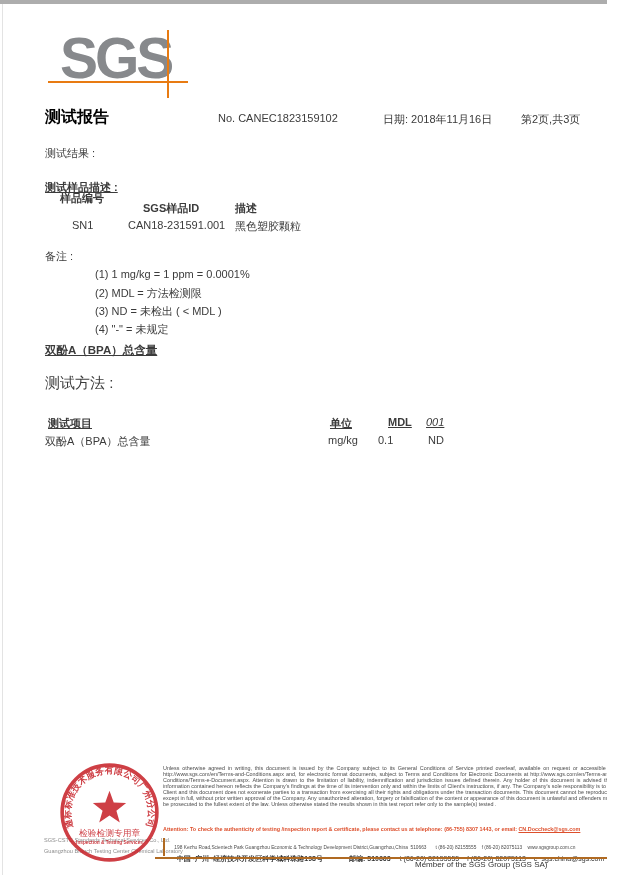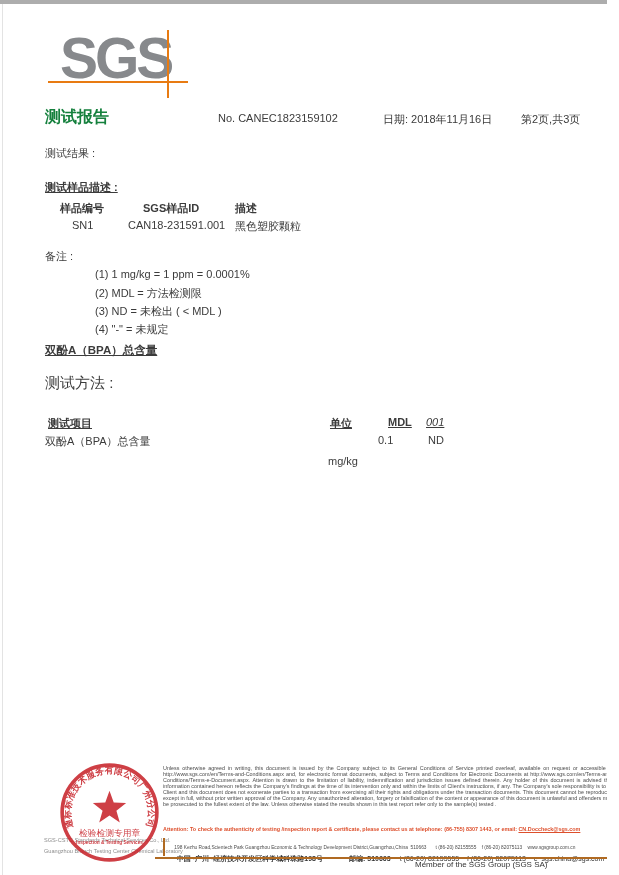--- a/index.html
+++ b/index.html
@@ -10,51 +10,51 @@
   .top-edge{position:absolute;top:0;left:0;width:619px;height:4px;background:#adadad;}
   .left-edge{position:absolute;top:4px;left:2px;width:1px;height:871px;background:#e3e3e3;}
 
   
   .logo-text{position:absolute;left:60px;top:33px;font-size:57px;line-height:50px;font-weight:bold;
     color:#87898c;letter-spacing:-3px;}
   .logo-hline{position:absolute;left:48px;top:81px;width:140px;height:2px;background:#e87b12;}
   .logo-vline{position:absolute;left:167px;top:30px;width:2px;height:68px;background:#e87b12;}
 
   
-  .report-title{position:absolute;left:45px;top:107px;font-size:16px;font-weight:bold;color:#15803d;}
+  .report-title{position:absolute;left:45px;top:107px;font-size:16px;font-weight:bold;color:#000000;}
   .report-no{position:absolute;left:218px;top:112px;font-size:11px;}
   .report-date{position:absolute;left:383px;top:112px;font-size:11px;}
   .report-page{position:absolute;left:521px;top:112px;font-size:11px;}
 
   .results-label{position:absolute;left:45px;top:146px;font-size:11px;}
   .sample-heading{position:absolute;left:45px;top:180px;font-size:11px;font-weight:bold;text-decoration:underline;}
 
   
-  .s-h1{position:absolute;left:60px;top:201px;font-size:11px;font-weight:bold;}
+  .s-h1{position:absolute;left:60px;top:191px;font-size:11px;font-weight:bold;}
   .s-h2{position:absolute;left:143px;top:201px;font-size:11px;font-weight:bold;}
   .s-h3{position:absolute;left:235px;top:201px;font-size:11px;font-weight:bold;}
   .s-c1{position:absolute;left:72px;top:219px;font-size:11px;}
   .s-c2{position:absolute;left:128px;top:219px;font-size:11px;}
   .s-c3{position:absolute;left:235px;top:219px;font-size:11px;}
 
   .remarks-label{position:absolute;left:45px;top:249px;font-size:11px;}
   .note{position:absolute;left:95px;font-size:11px;}
   .note0{top:268px}.note1{top:286px}.note2{top:304px}.note3{top:322px}
 
   .section-heading{position:absolute;left:45px;top:343px;font-size:11.5px;font-weight:bold;text-decoration:underline;}
   .method-label{position:absolute;left:45px;top:374px;font-size:15px;}
   .method-text{position:absolute;left:95px;top:373px;width:500px;font-size:11px;line-height:18.5px;text-align:justify;}
 
   
   .r-h1{position:absolute;left:48px;top:416px;font-size:11px;font-weight:bold;text-decoration:underline;}
   .r-h2{position:absolute;left:330px;top:416px;font-size:11px;font-weight:bold;text-decoration:underline;}
   .r-h3{position:absolute;left:388px;top:416px;font-size:11px;font-weight:bold;text-decoration:underline;}
   .r-h4{position:absolute;left:426px;top:416px;font-size:11px;font-weight:normal;font-style:italic;text-decoration:underline;}
   .r-c1{position:absolute;left:45px;top:434px;font-size:11px;}
-  .r-c2{position:absolute;left:328px;top:434px;font-size:11px;margin-top:21px;}
+  .r-c2{position:absolute;left:328px;top:434px;font-size:11px;}
   .r-c3{position:absolute;left:378px;top:434px;font-size:11px;}
   .r-c4{position:absolute;left:428px;top:434px;font-size:11px;}
 
   
   .company-line1{position:absolute;left:44px;top:837px;font-size:5.6px;color:#8d8d8d;white-space:pre;}
   .company-line2{position:absolute;left:44px;top:848px;font-size:5.6px;color:#8d8d8d;white-space:pre;}
   .stamp{position:absolute;left:58px;top:761px;width:103px;height:103px;opacity:.88;}
 
   .disclaimer{position:absolute;left:163px;top:765px;width:450px;font-size:5.4px;line-height:6px;
     text-align:justify;color:#4c4c4c;}

